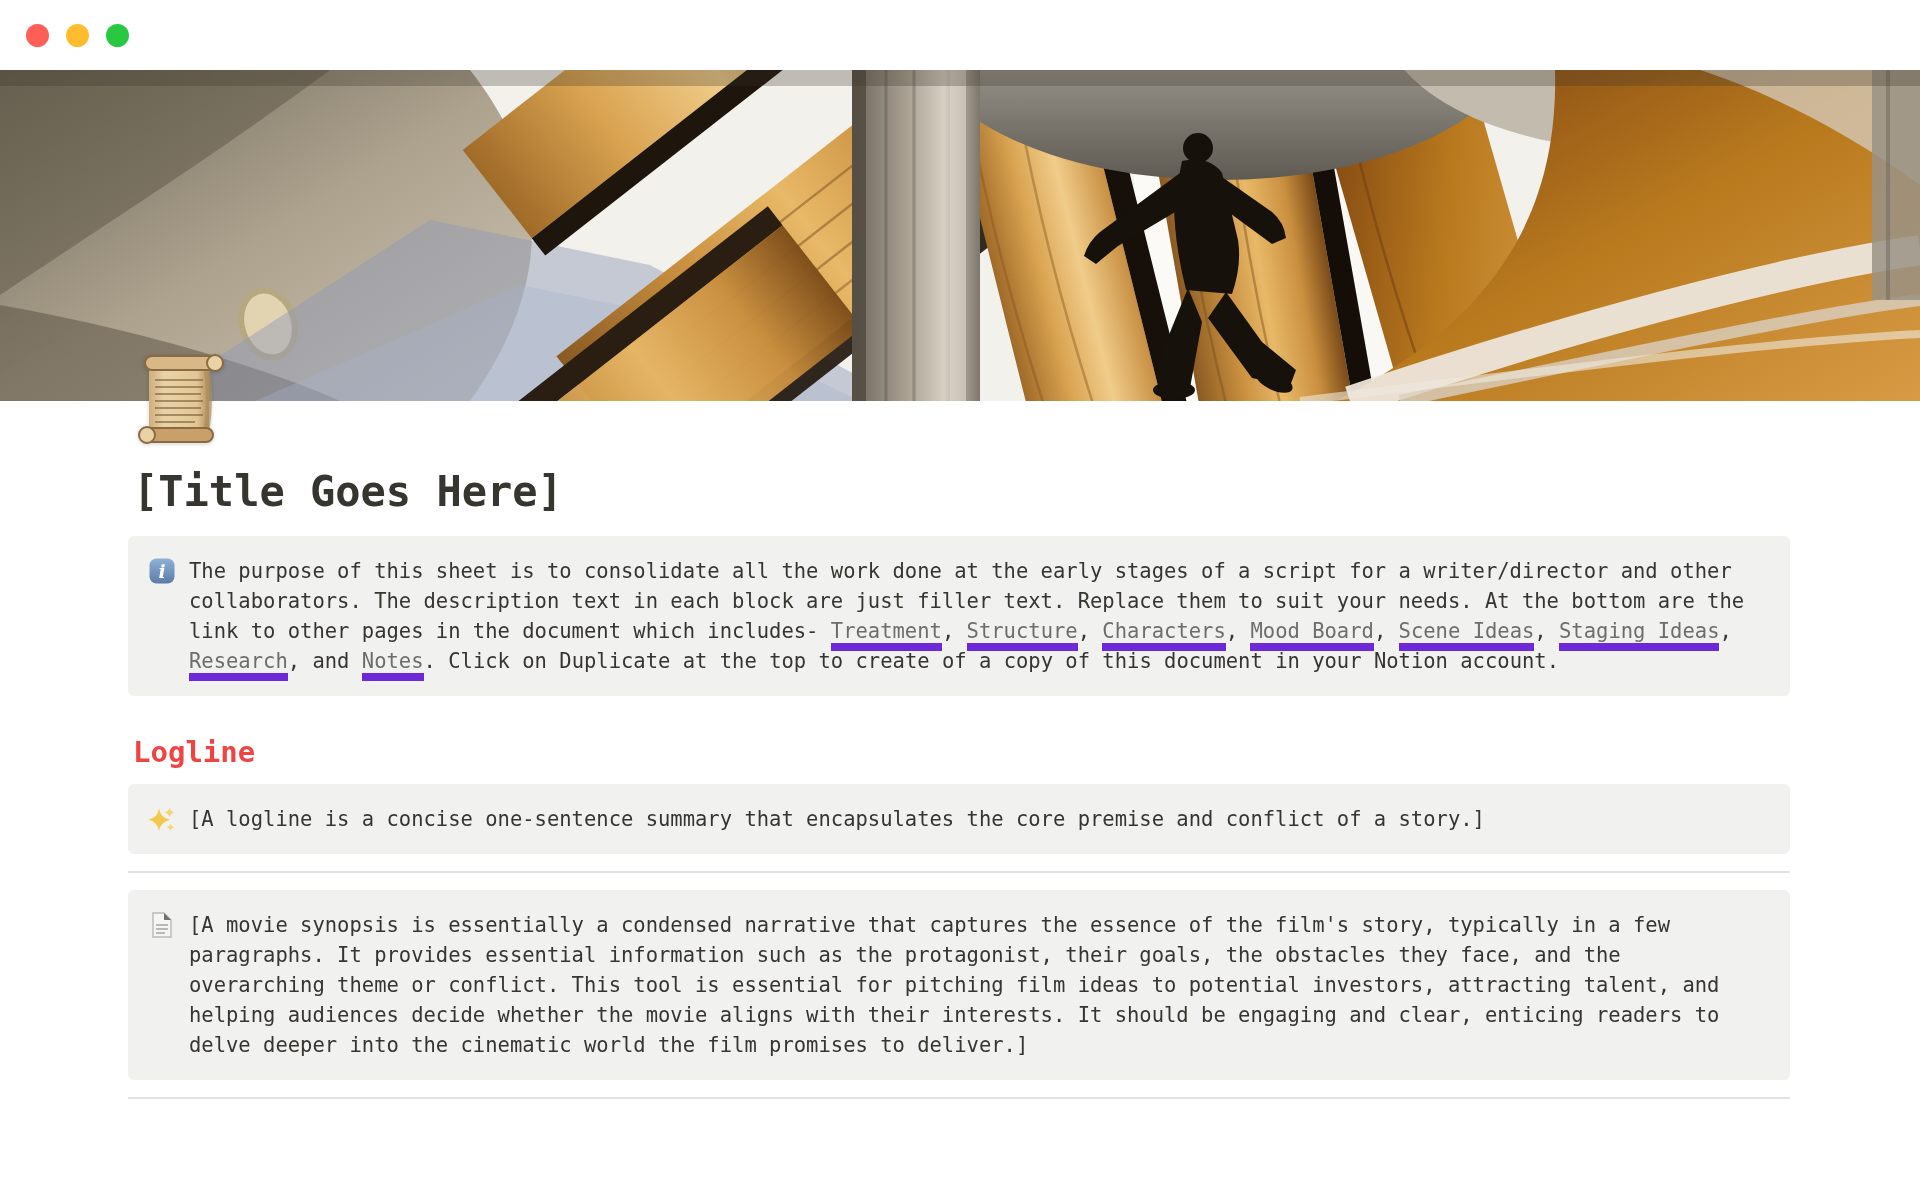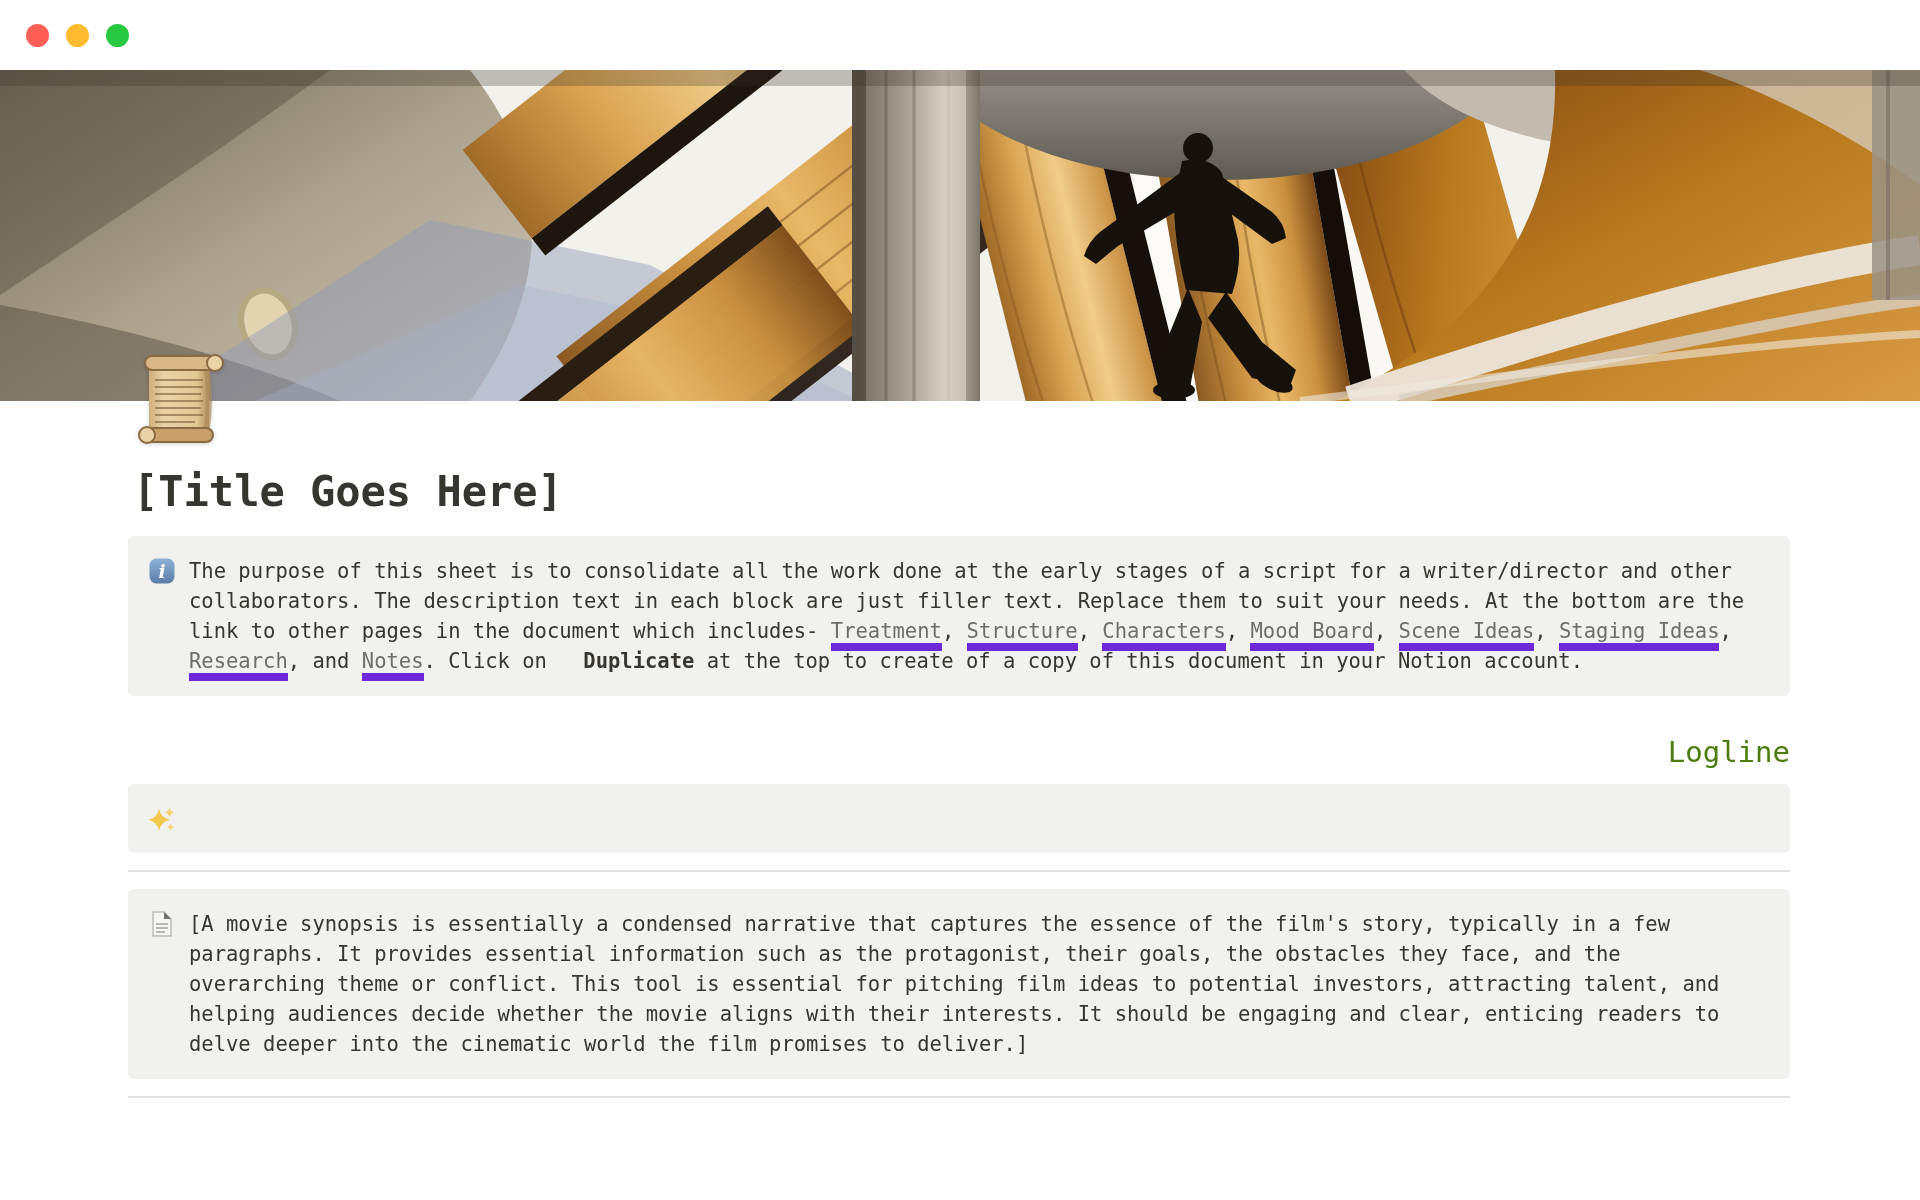--- a/index.html
+++ b/index.html
@@ -22,24 +22,24 @@
   .content { padding:0 130px 16px 128px; position:relative; }
   .page-icon { width:100px; height:100px; margin:-53px 0 19px 5px; position:relative; z-index:3; }
   .page-icon svg { width:100px; height:100px; filter:drop-shadow(0 1px 2px rgba(0,0,0,.18)); }
 
   h1.page-title { font-size:42px; line-height:50px; font-weight:bold; color:#37352F; letter-spacing:0; margin:0 0 19px 5px; }
 
   .callout { background:#F1F1EF; border-radius:6px; display:flex; gap:13px; padding:20px 24px 20px 20px; align-items:flex-start; }
   .callout .c-icon { flex:0 0 28px; width:28px; height:28px; margin-top:1px; }
   .callout .c-text { font-size:20.5px; line-height:30px; color:#37352F; max-width:1570px; }
 
-  .rt-bold { font-weight:bold;margin-left:24px; }
+  .rt-bold { font-weight:normal; }
   .rt-link { color:#6E6D69; border-bottom:8px solid #6d28d9; cursor:pointer; }
 
-  h2.section-heading { color:#4d7c0f; font-size:29px; line-height:36px; font-weight:normal; margin:38px 0 14px 5px;text-align:right; }
+  h2.section-heading { color:#ef4444; font-size:29px; line-height:36px; font-weight:bold; margin:38px 0 14px 5px; }
 
   .divider { border:none; border-top:2px solid #E3E2DF; margin:17px 0; height:0; }
 </style>
 </head>
 <body>
 
 <div class="titlebar">
   <div class="traffic">
     <div class="dot dot-close"></div>
     <div class="dot dot-min"></div>
@@ -216,20 +216,21 @@
 
   <h2 class="section-heading">Logline</h2>
   <div class="callout">
     <div class="c-icon">
       <svg viewBox="0 0 28 28" fill="#f2c94c">
         <path d="M11,3.5 Q12.6,13 22,14.8 Q12.6,16.6 11,26 Q9.4,16.6 0.5,14.8 Q9.4,13 11,3.5 Z"></path>
         <path d="M21.5,2.5 Q22.3,6.6 26.5,7.4 Q22.3,8.2 21.5,12.3 Q20.7,8.2 16.8,7.4 Q20.7,6.6 21.5,2.5 Z" fill="#f6d56e"></path>
         <path d="M22.5,18.5 Q23.1,21.6 26.5,22.2 Q23.1,22.8 22.5,25.9 Q21.9,22.8 19,22.2 Q21.9,21.6 22.5,18.5 Z" fill="#f6d56e"></path>
       </svg>
     </div>
+    <div class="c-text">[A logline is a concise one-sentence summary that encapsulates the core premise and conflict of a story.]</div>
   </div>
 
   <hr class="divider">
 
   <div class="callout">
     <div class="c-icon">
       <svg viewBox="0 0 28 28">
         <path d="M5,2 L16,2 L23,9 L23,26 L5,26 Z" fill="#f5f5f3" stroke="#b9b9b5" stroke-width="1.4"></path>
         <path d="M16,2 L23,9 L16,9 Z" fill="#71716d"></path>
         <g stroke="#a9a9a5" stroke-width="1.6">

